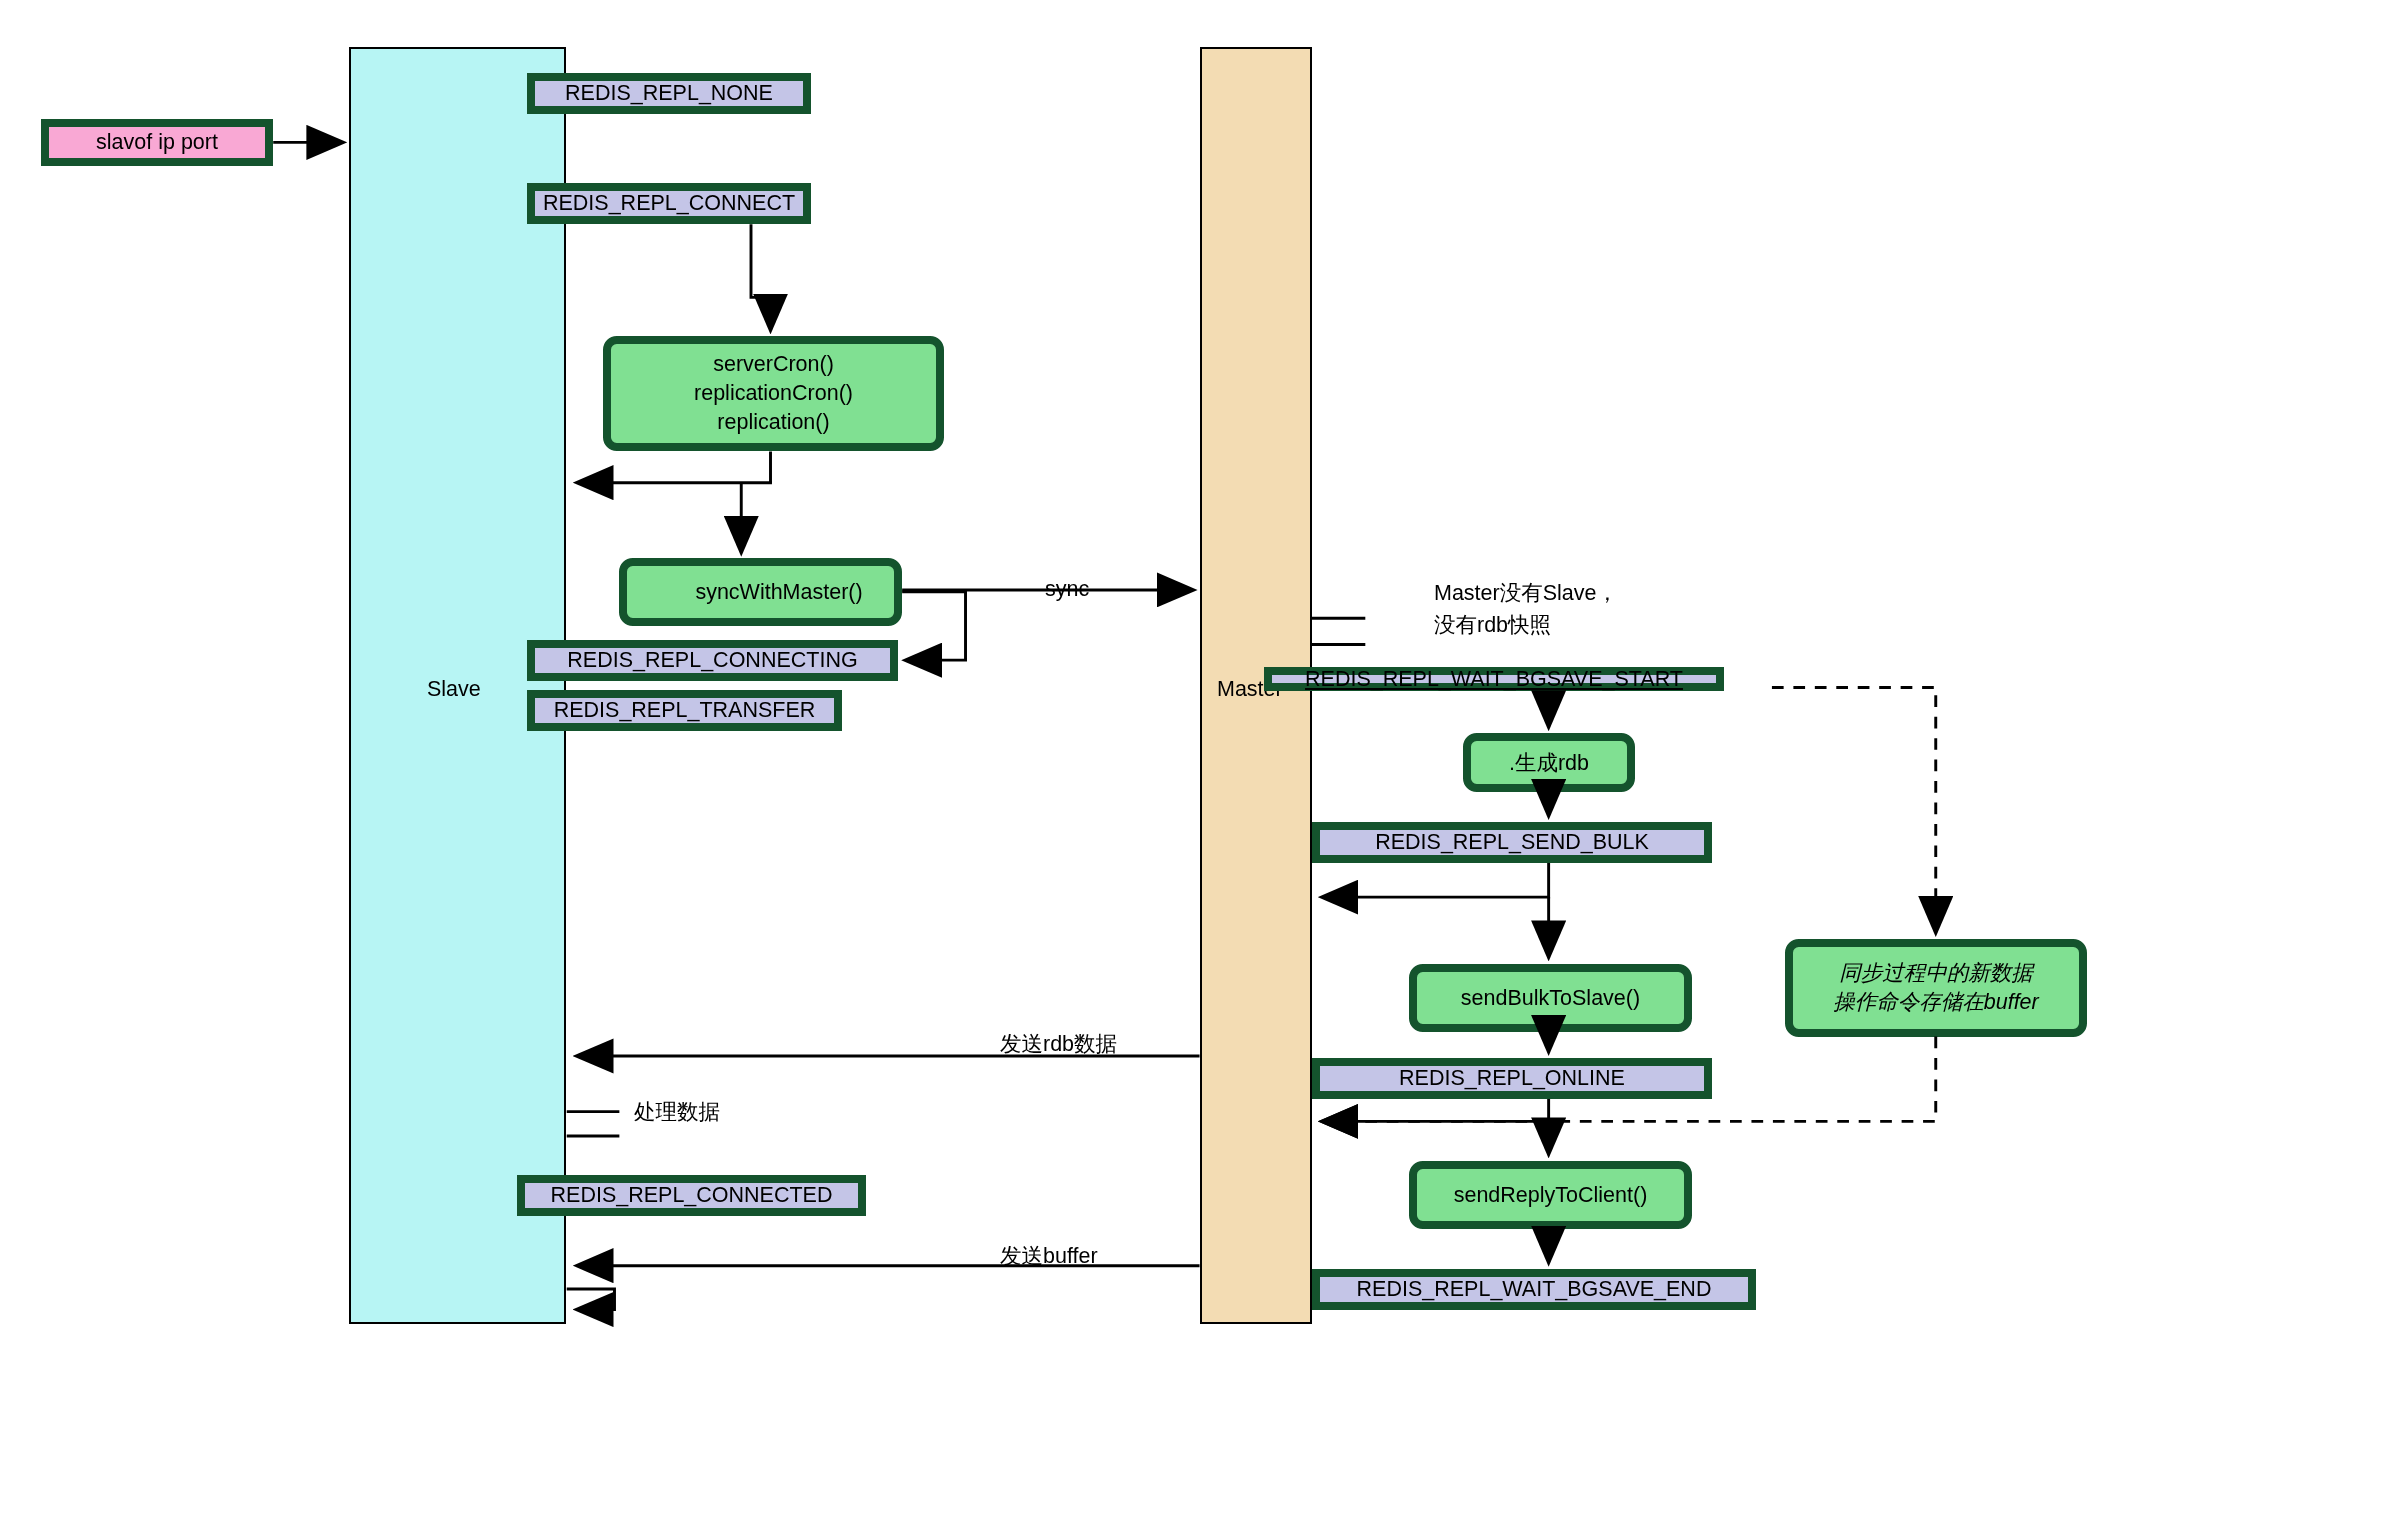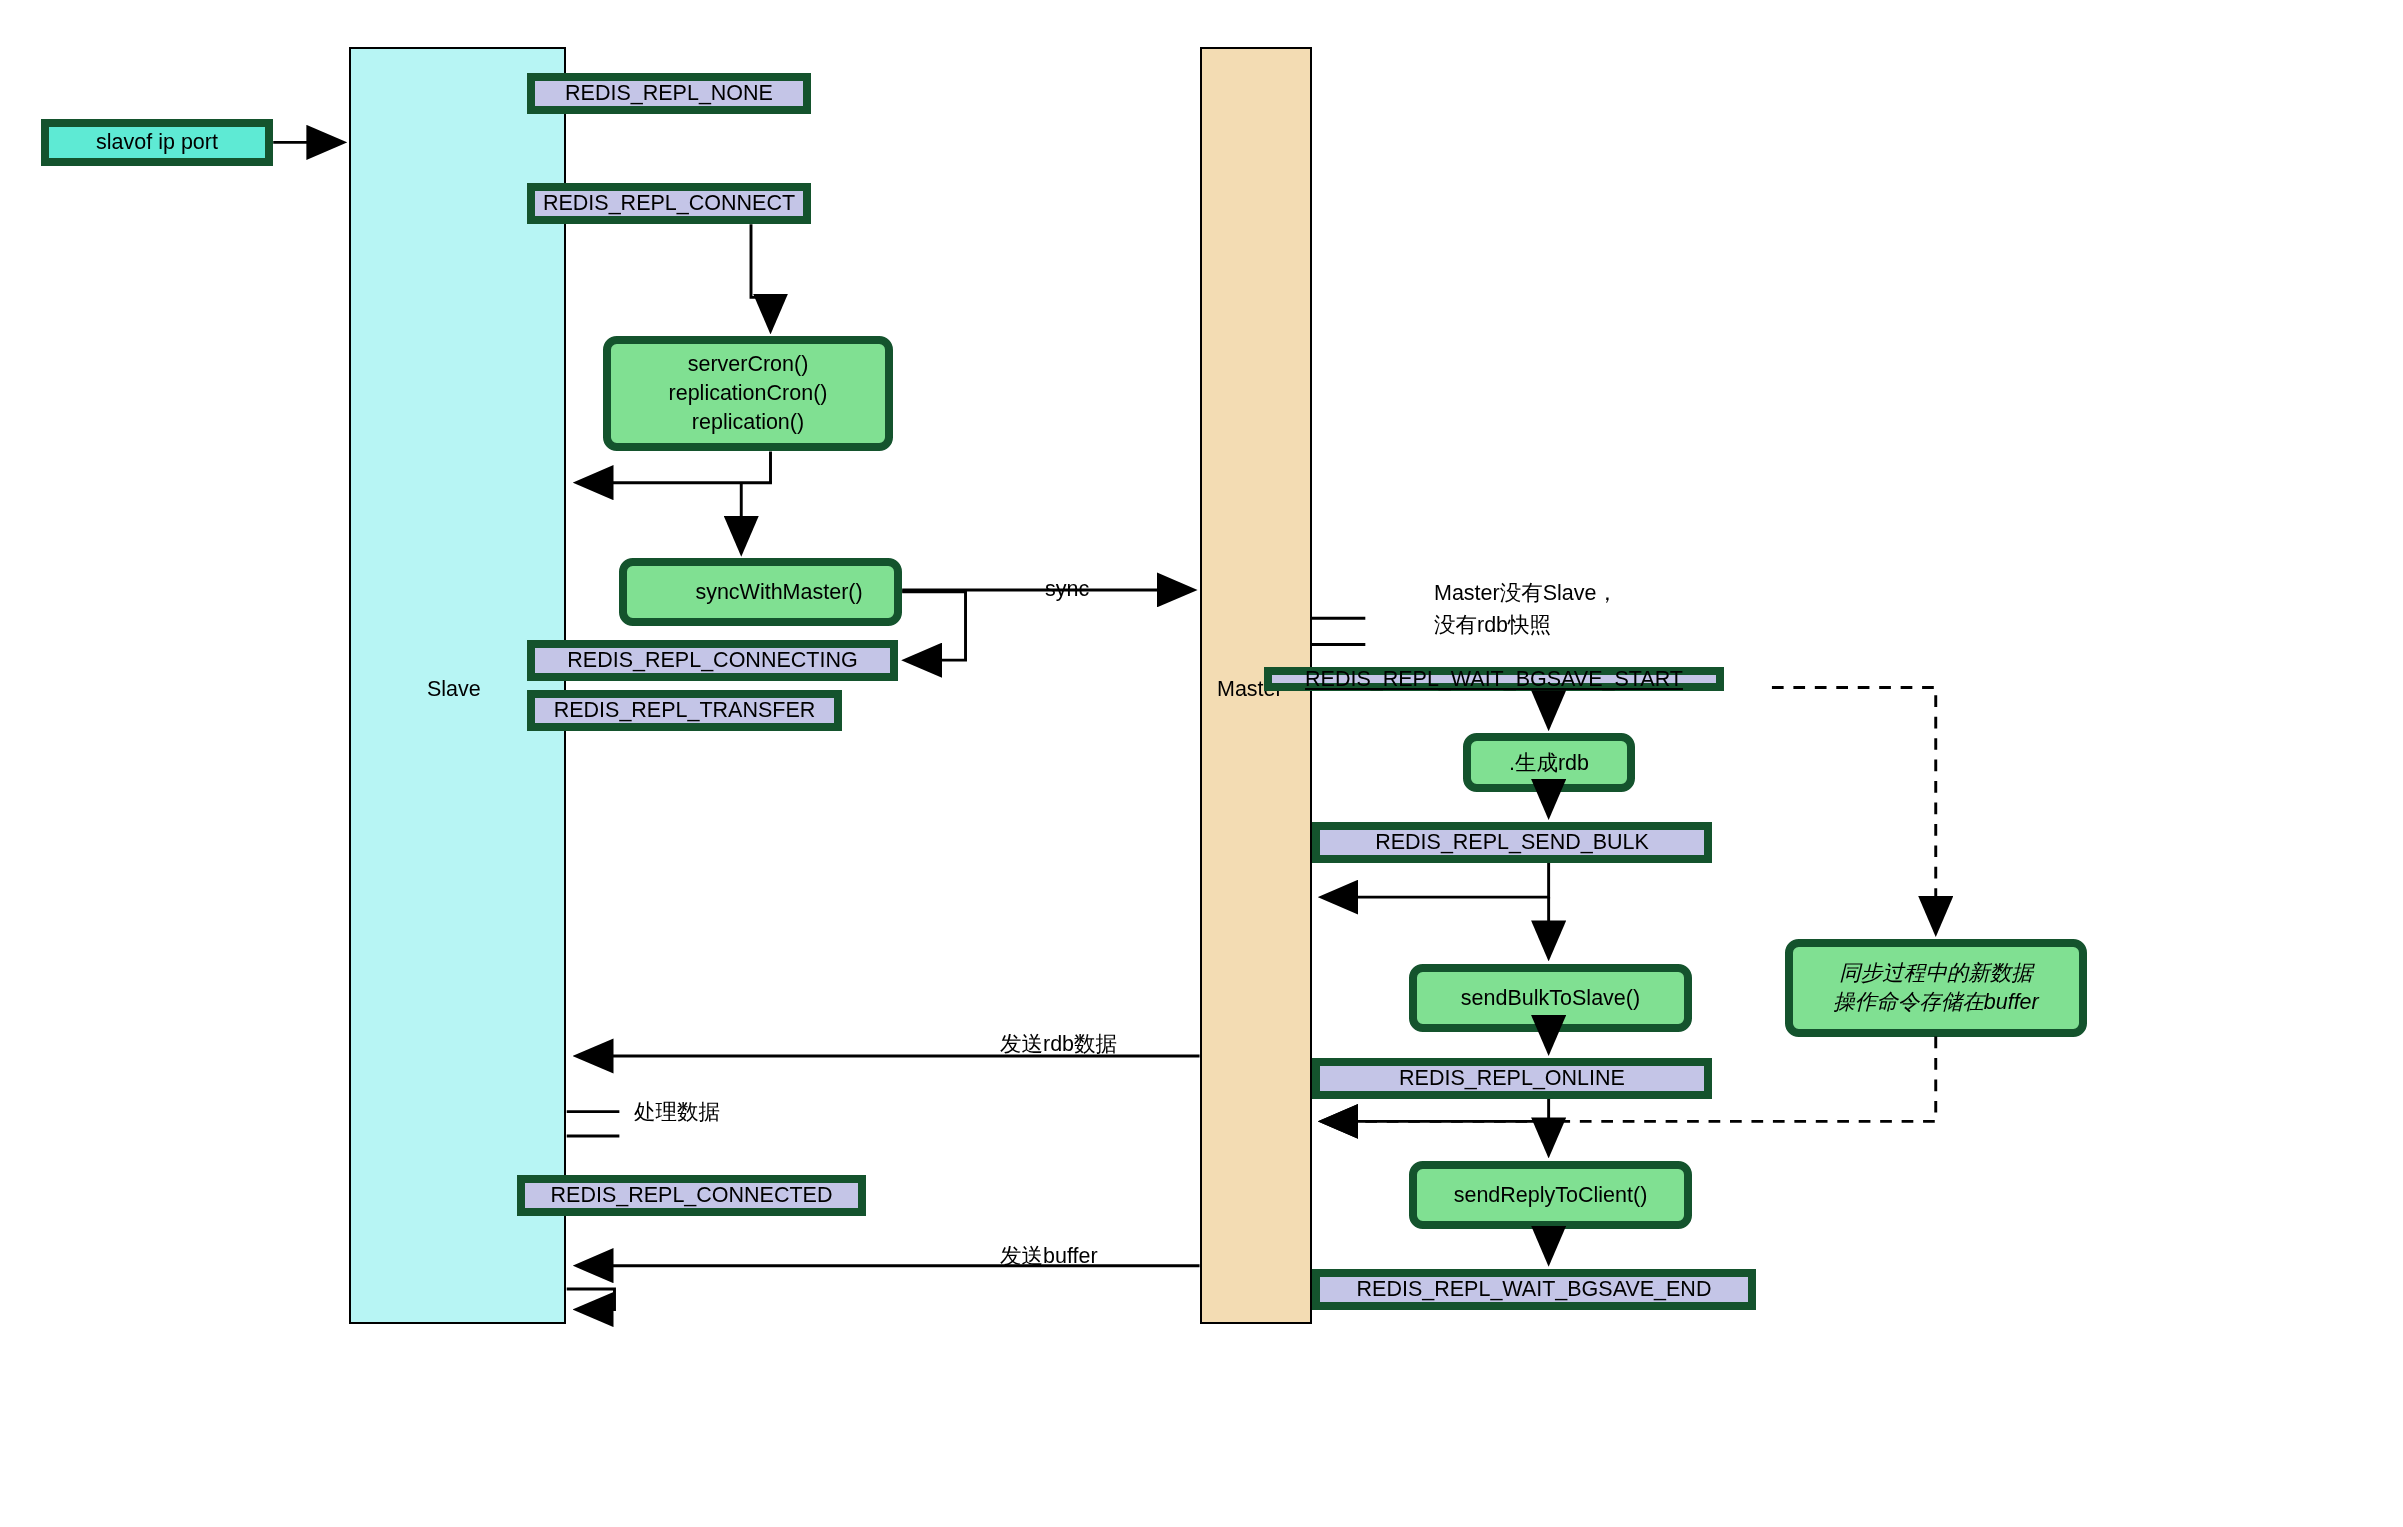--- a/index.html
+++ b/index.html
@@ -7,21 +7,21 @@
   .box { position: absolute; border: 8px solid #14532d; display: flex; align-items: center; justify-content: center; text-align: center; font-size: 21.5px; }
   .state { background: #c4c5e7; }
   .proc  { background: #80e092; border-radius: 13.7px; }
   .lane  { border: 2px solid #000; }
   .lbl   { position: absolute; font-size: 21.5px; }
   svg.overlay { position: absolute; left: 0; top: 0; width: 2403px; height: 1527px; pointer-events: none; }
 </style>
 </head>
 <body>
 
-<div class="box" style="left:41px; top:119px; width:232px; height:47px; background:#5eead4;">
+<div class="box" style="left:41px; top:119px; width:232px; height:47px; background:#f9a8d4;">
   <span>slavof ip port</span>
 </div>
 
 <div class="lane" style="position:absolute; left:349px; top:47px; width:217px; height:1277px; background:#b7f5f4;"></div>
 <div class="lbl" style="left:427px; top:677px;">Slave</div>
 
 <div class="lane" style="position:absolute; left:1200px; top:47px; width:112px; height:1277px; background:#f3dcb3;"></div>
 <div class="lbl" style="left:1217px; top:677px;">Master</div>
 
 <div class="box state" style="left:527px; top:73px;  width:284px; height:41px;">
@@ -33,21 +33,21 @@
 <div class="box state" style="left:527px; top:640px; width:371px; height:41px;">
     <span>REDIS_REPL_CONNECTING</span>
   </div>
 <div class="box state" style="left:527px; top:690px; width:315px; height:41px;">
     <span>REDIS_REPL_TRANSFER</span>
   </div>
 <div class="box state" style="left:517px; top:1175px; width:349px; height:41px;">
     <span>REDIS_REPL_CONNECTED</span>
   </div>
 
-<div class="box proc" style="left:603px; top:336px; width:290px; height:115px; flex-direction:column; line-height:1.35;">
+<div class="box proc" style="left:603px; top:336px; width:341px; height:115px; flex-direction:column; line-height:1.35;">
   <span>serverCron()</span>
   <span>replicationCron()</span>
   <span>replication()</span>
 </div>
 
 <div class="box proc" style="left:619px; top:558px; width:283px; height:68px;padding-left:37px;">
   <span>syncWithMaster()</span>
 </div>
 
 <div class="box state" style="left:1264px; top:667px;  width:460px; height:24px;text-decoration:underline;">

